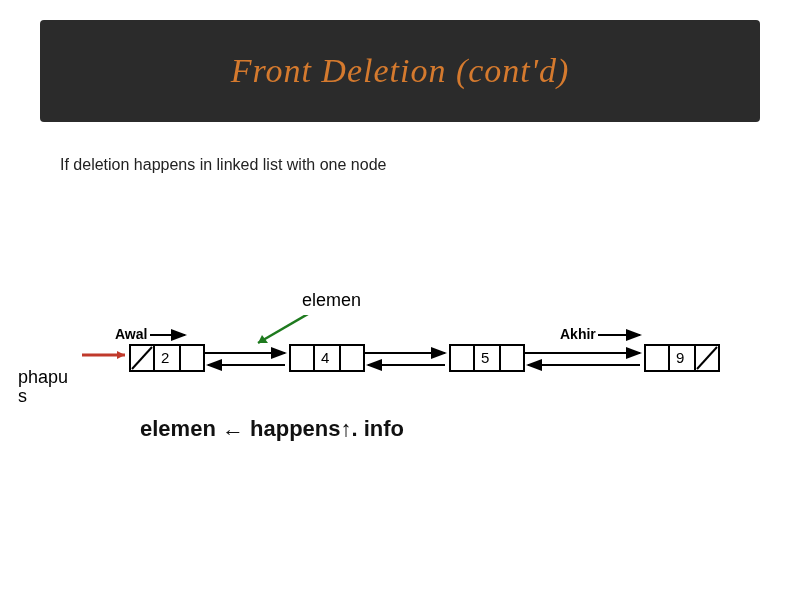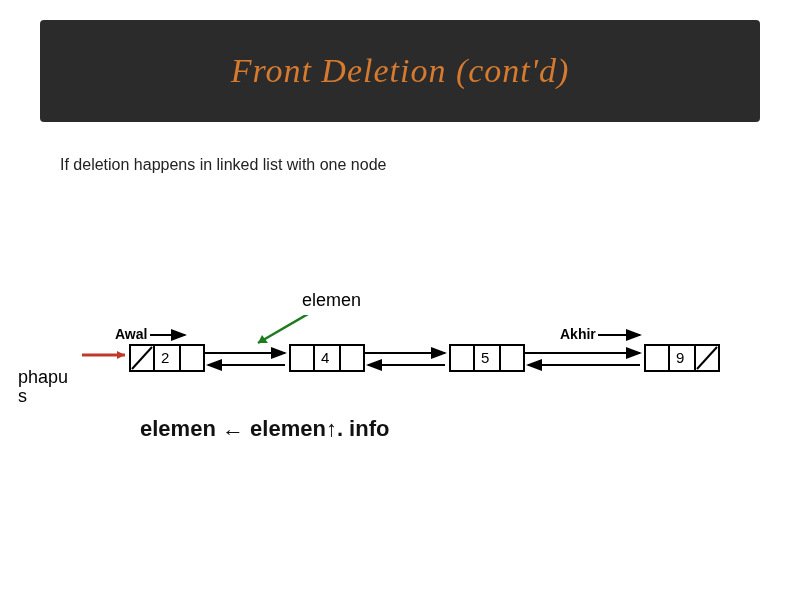--- a/index.html
+++ b/index.html
@@ -135,15 +135,15 @@
     <rect x="645" y="30" width="24" height="26" fill="#fff" stroke="#000" stroke-width="2"></rect>
     <rect x="669" y="30" width="26" height="26" fill="#fff" stroke="#000" stroke-width="2"></rect>
     <text x="676" y="48" font-family="Arial" font-size="15">9</text>
     <rect x="695" y="30" width="24" height="26" fill="#fff" stroke="#000" stroke-width="2"></rect>
     <line x1="697" y1="54" x2="717" y2="32" stroke="#000" stroke-width="2"></line>
   </g>
 </svg>
 
 <div class="assign-block">
   <div class="assign-line">
-    <span>elemen</span><span> ← </span><span>elemen↑. info</span>
+    <span>elemen</span><span> ← </span><span>happens↑. info</span>
   </div>
 </div>
 
 </body></html>

